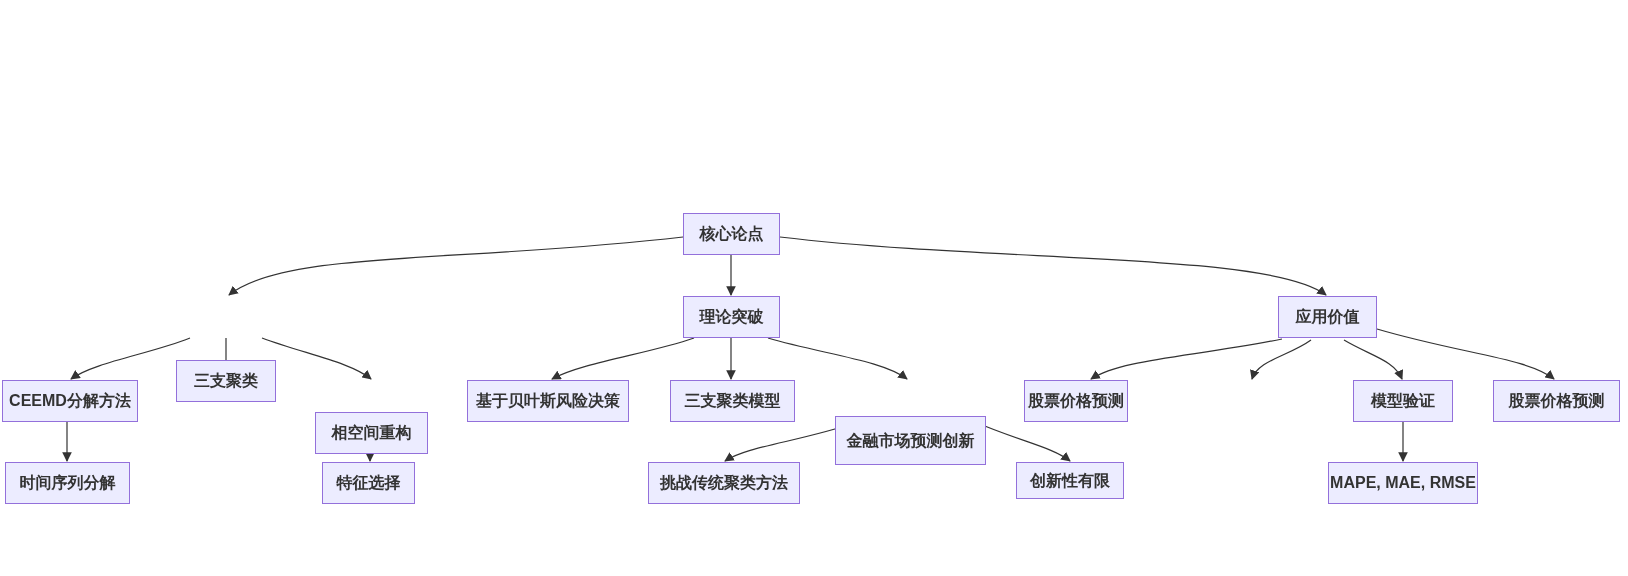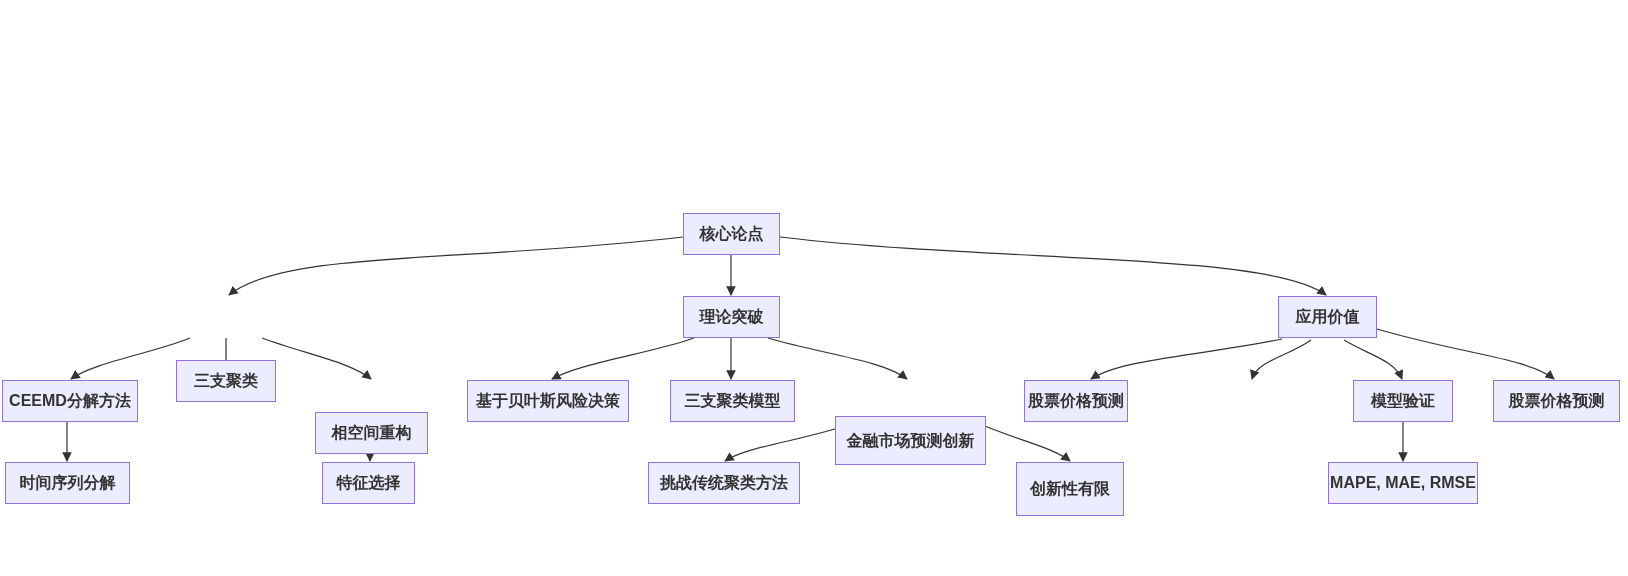--- a/index.html
+++ b/index.html
@@ -115,19 +115,19 @@
     </div>
     <div class="node" style="left: 5px; top: 462px; width: 125px; height: 42px;">
       <span class="node-label">时间序列分解</span>
     </div>
     <div class="node" style="left: 322px; top: 462px; width: 93px; height: 42px;">
       <span class="node-label">特征选择</span>
     </div>
     <div class="node" style="left: 648px; top: 462px; width: 152px; height: 42px;">
       <span class="node-label">挑战传统聚类方法</span>
     </div>
-    <div class="node" style="left: 1016px; top: 462px; width: 108px; height: 54px;">
+    <div class="node" style="left: 1016px; top: 462px; width: 108px; height: 37px;">
       <span class="node-label">创新性有限</span>
     </div>
     <div class="node" style="left: 1328px; top: 462px; width: 150px; height: 42px;">
       <span class="node-label">MAPE, MAE, RMSE</span>
     </div>
   </div>
 
 </body></html>

